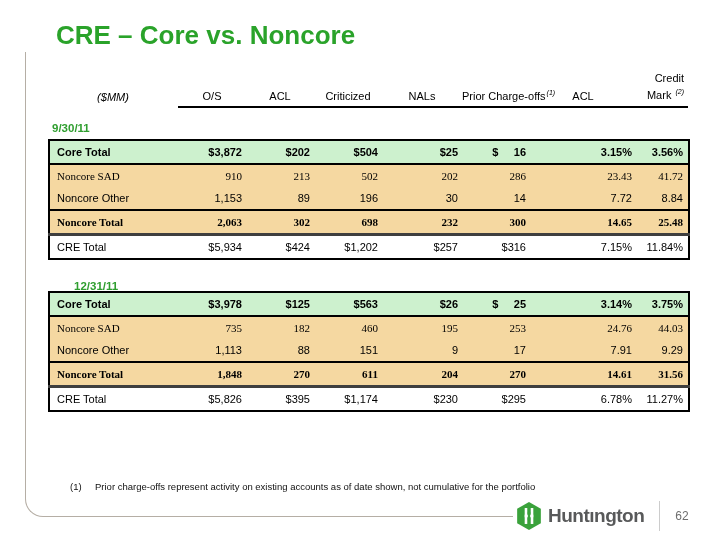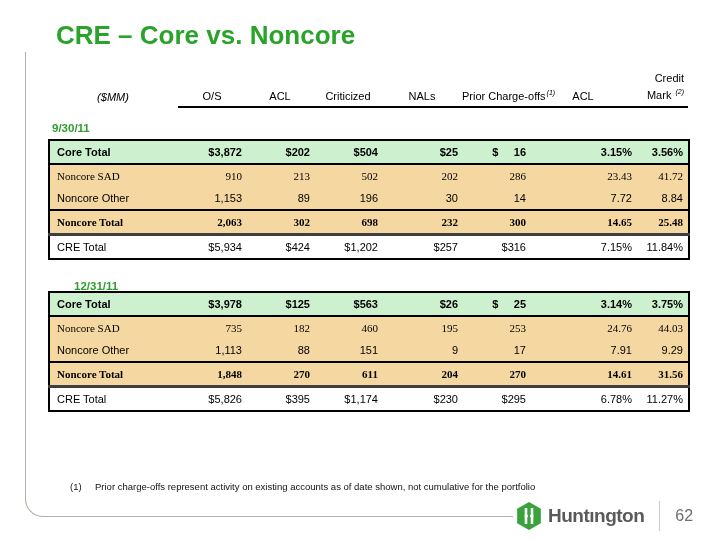--- a/index.html
+++ b/index.html
@@ -46,21 +46,21 @@
   .r-ntotal td { background:#f5d8a1; font-weight:bold; border-bottom:3px solid #3f3f3f;font-family:Liberation Serif, serif; }
   .r-cre td    { background:#ffffff; font-weight:normal; }
 
   .footnotes { position:absolute; left:60px; top:479px; font-size:9.5px; line-height:15px; color:#111;margin-left:10px; }
   .fn-row { white-space:nowrap; }
   .fn-num { display:inline-block; width:25px; }
 
   .footer { position:absolute; left:516px; top:501px; display:flex; align-items:center; }
   .brand-word { margin-left:6px; font-size:19px; font-weight:bold; color:#58595a; letter-spacing:-0.5px; }
   .vsep { width:1px; height:30px; background:#cccccc; margin-left:15px; }
-  .page-num { margin-left:15px; font-size:16px; color:#6e6e6e; }
+  .page-num { margin-left:15px; font-size:12px; color:#6e6e6e; }
 </style>
 </head>
 <body>
 
 <div class="frame-line"></div>
 
 <div class="slide-title">CRE – Core vs. Noncore</div>
 
 <table class="hdr-table">
   <colgroup>

